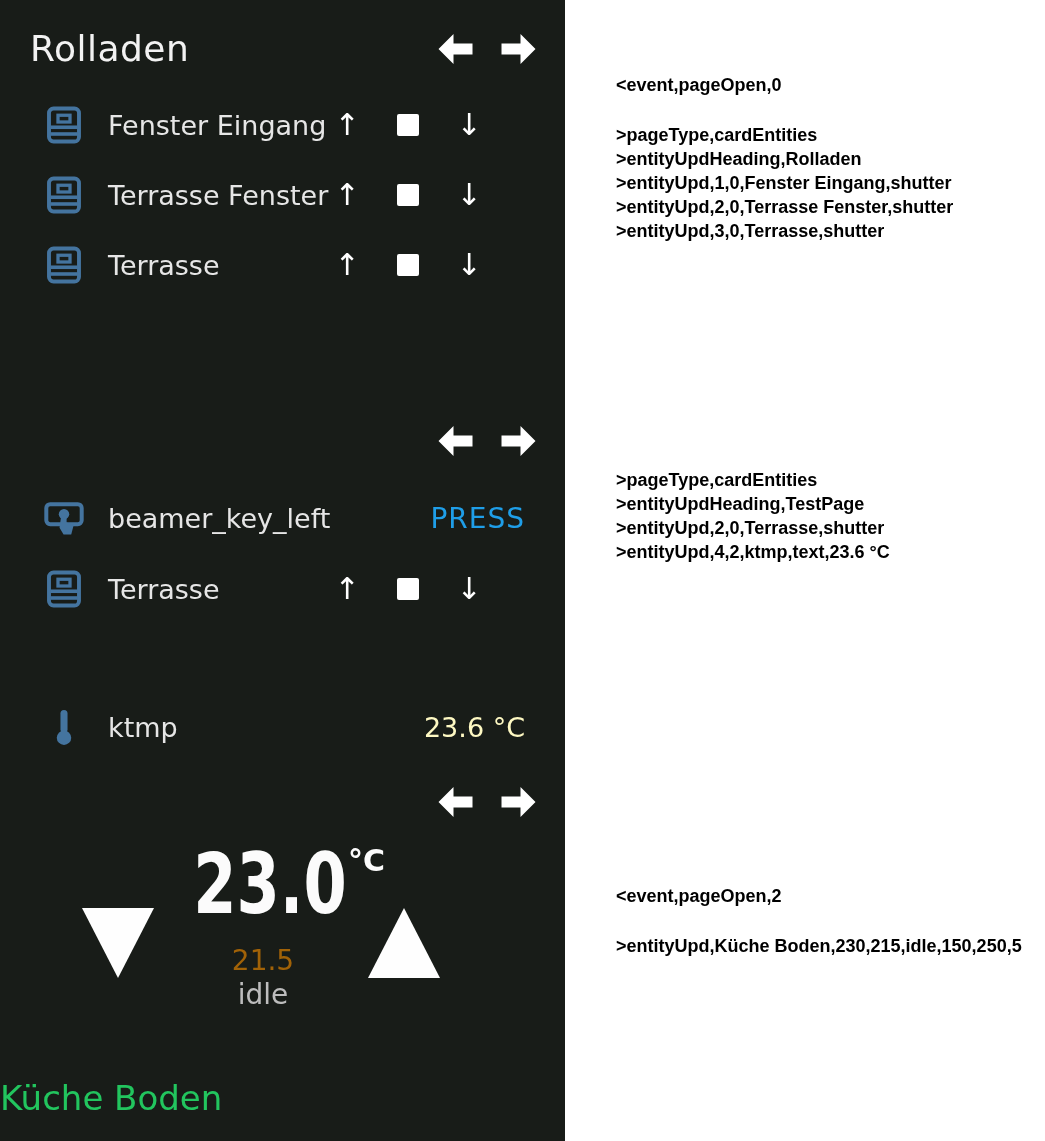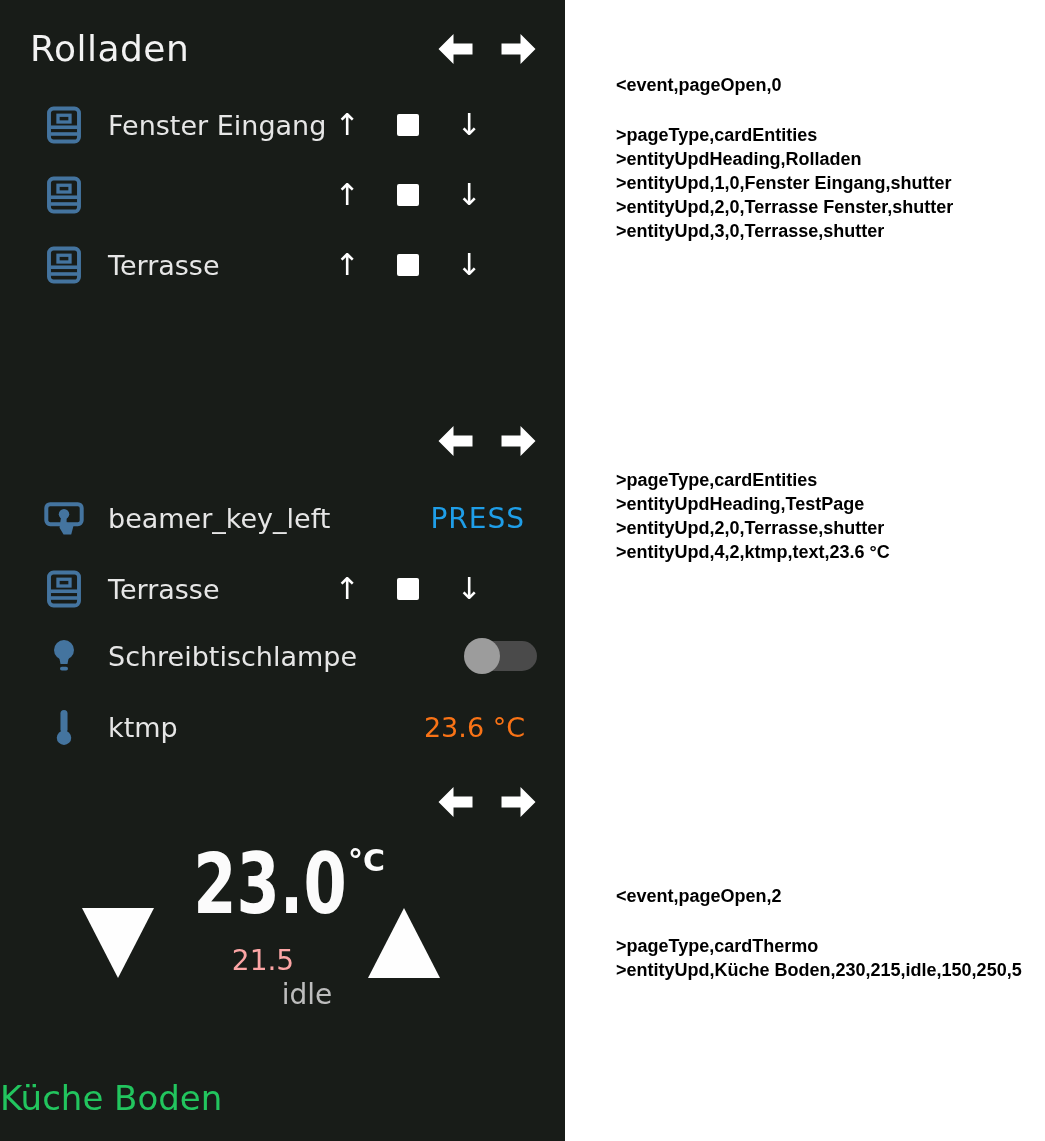--- a/index.html
+++ b/index.html
@@ -46,21 +46,21 @@
   .sq{display:block;width:22px;height:22px;background:#fff;border-radius:2px;}
 
   .press{
     position:absolute;right:40px;top:50%;transform:translateY(-50%);
     background:none;border:none;padding:0;cursor:pointer;
     font-family:inherit;font-size:28px;font-weight:500;letter-spacing:1px;
     color:var(--press_blue,#1f9ee8);
   }
   .evalue{
     position:absolute;right:40px;top:50%;transform:translateY(-50%);
-    font-size:27px;color:#f97316;white-space:nowrap;
+    font-size:27px;color:#fef9c3;white-space:nowrap;
   }
   .toggle{
     position:absolute;right:28px;top:50%;transform:translateY(-50%);
     width:70px;height:30px;border-radius:15px;border:none;padding:0;
     background:var(--toggle_track,#4a4a4a);cursor:pointer;
   }
   .knob{
     position:absolute;left:-3px;top:-3px;width:36px;height:36px;border-radius:50%;
     background:var(--toggle_knob,#9c9c9c);
   }
@@ -75,25 +75,25 @@
     font-size:30px;font-weight:700;color:#fbfbfb;
   }
   .tri-btn{position:absolute;background:none;border:none;padding:0;cursor:pointer;}
   .tri{display:block;width:0;height:0;border-left:36px solid transparent;border-right:36px solid transparent;}
   .tri-down{border-top:70px solid #fefefe;}
   .tri-up{border-bottom:70px solid #fefefe;}
   .tri-btn.down{left:82px;top:138px;}
   .tri-btn.up{left:368px;top:138px;}
   .setpoint{
     position:absolute;left:0;top:174px;width:526px;text-align:center;
-    font-size:28px;color:#fca5a5;
+    font-size:28px;color:#a16207;
   }
   .tstate{
     position:absolute;left:0;top:208px;width:526px;text-align:center;
-    font-size:28px;color:#bdbdbd;padding-left:44px;
+    font-size:28px;color:#bdbdbd;
   }
   .thermo-title{
     position:absolute;left:0;top:308px;width:526px;text-align:left;
     font-size:34px;color:#22c55e;
   }
 
   .annotation{
     position:absolute;left:616px;width:425px;
     font-family:"Liberation Sans",sans-serif;font-weight:700;
     font-size:18px;line-height:24px;color:var(--annotation_text,#000);
@@ -141,20 +141,21 @@
 
     <div class="row" style="top:173px">
       <span class="eicon">
         <svg width="36" height="40" viewBox="0 0 24 26">
             <rect x="2" y="2" width="20" height="22" rx="3" fill="none" stroke="currentColor" stroke-width="2.6"></rect>
             <rect x="8" y="6.5" width="8" height="4.5" fill="none" stroke="currentColor" stroke-width="2.2"></rect>
             <line x1="3" y1="14.5" x2="21" y2="14.5" stroke="currentColor" stroke-width="2.4"></line>
             <line x1="3" y1="19" x2="21" y2="19" stroke="currentColor" stroke-width="2.4"></line>
           </svg>
       </span>
+      <span class="elabel">Terrasse Fenster</span>
       <button class="ctl up">↑</button>
       <button class="ctl stop">
           <span class="sq"></span>
         </button>
       <button class="ctl down">↓</button>
     </div>
 
     <div class="row" style="top:243px">
       <span class="eicon">
         <svg width="36" height="40" viewBox="0 0 24 26">
@@ -207,33 +208,20 @@
           </svg>
       </span>
       <span class="elabel">Terrasse</span>
       <button class="ctl up">↑</button>
       <button class="ctl stop">
           <span class="sq"></span>
         </button>
       <button class="ctl down">↓</button>
     </div>
 
-    <div class="row" style="top:234px">
-      <span class="eicon">
-        <svg width="32" height="38" viewBox="0 0 24 28">
-            <circle cx="12" cy="9.5" r="7.5" fill="currentColor"></circle>
-            <path d="M8.3 14.5 h7.4 l-1.1 5.5 h-5.2 z" fill="currentColor"></path>
-            <rect x="9" y="22" width="6" height="2.8" rx="1.4" fill="currentColor"></rect>
-          </svg>
-      </span>
-      <span class="elabel">Schreibtischlampe</span>
-      <button class="toggle">
-          <span class="knob"></span>
-        </button>
-    </div>
 
     <div class="row" style="top:305px">
       <span class="eicon">
         <svg width="18" height="38" viewBox="0 0 14 30">
             <rect x="4.2" y="1.5" width="5.6" height="18" rx="2.8" fill="currentColor"></rect>
             <circle cx="7" cy="23.5" r="5.7" fill="currentColor"></circle>
           </svg>
       </span>
       <span class="elabel">ktmp</span>
       <span class="evalue">23.6 °C</span>
@@ -279,15 +267,14 @@
 
 <div class="annotation a2">
   <div>&gt;pageType,cardEntities</div>
   <div>&gt;entityUpdHeading,TestPage</div>
   <div>&gt;entityUpd,2,0,Terrasse,shutter</div>
   <div>&gt;entityUpd,4,2,ktmp,text,23.6 °C</div>
 </div>
 
 <div class="annotation a3">
   <div class="ann-event">&lt;event,pageOpen,2</div>
-  <div>&gt;pageType,cardThermo</div>
   <div>&gt;entityUpd,Küche Boden,230,215,idle,150,250,5</div>
 </div>
 
 </body></html>

